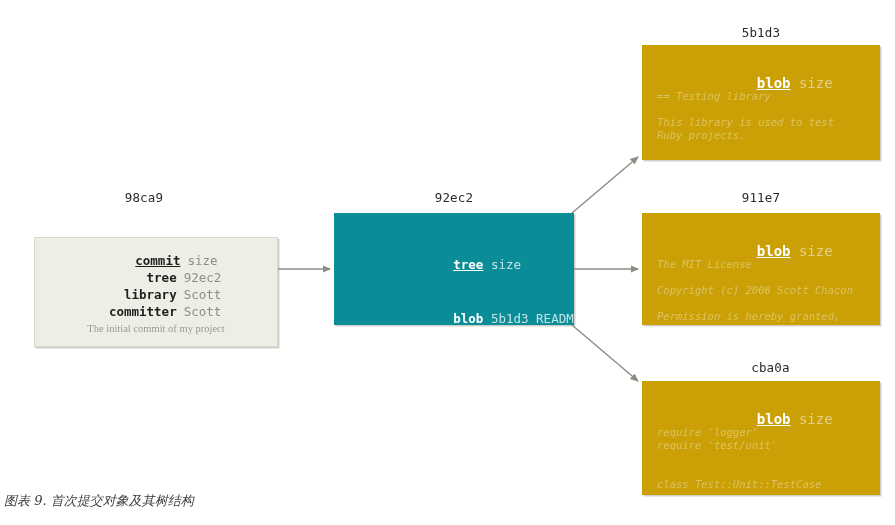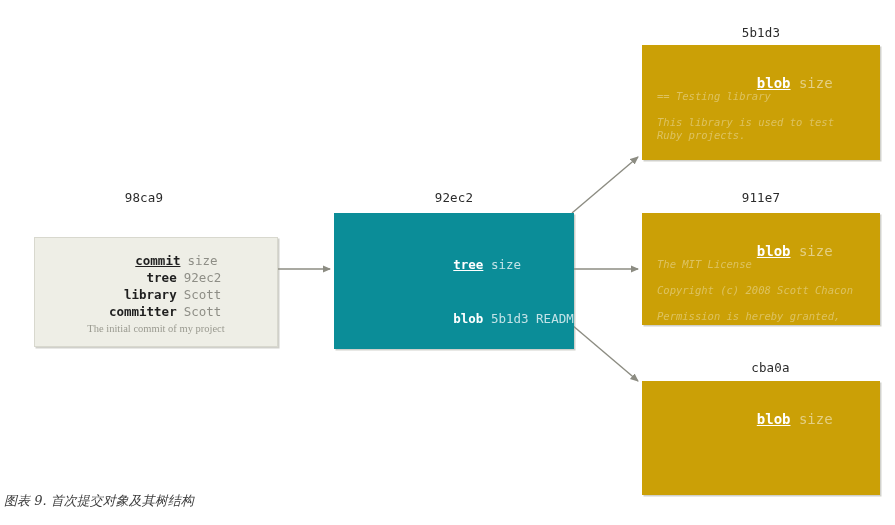--- a/index.html
+++ b/index.html
@@ -223,21 +223,21 @@
           <span class="commit-val">Scott</span>
         </div>
 
       </div>
       <div class="commit-msg">The initial commit of my project</div>
     </div>
   </div>
 
   <div class="node" style="left:334px; top:190px; width:240px; height:135px;">
     <div class="node-title" style="top:0px;">92ec2</div>
-    <div class="node-box box-tree" style="left:0px; top:23px; width:240px; height:136px;">
+    <div class="node-box box-tree" style="left:0px; top:23px; width:240px; height:112px;">
       <div class="tree-rows">
 
         <div class="tree-row">
           <span class="tree-type underline">tree</span><span> </span><span class="tree-hash">size</span>
         </div>
 
         <div class="tree-row">
           <span class="tree-type">blob</span><span> </span><span class="tree-hash">5b1d3</span><span> </span><span class="tree-name">README</span>
         </div>
 
@@ -272,18 +272,23 @@
 free of charge, to any person</div>
     </div>
   </div>
 
   <div class="node" style="left:642px; top:360px; width:257px; height:135px;">
     <div class="node-title" style="top:0px;">cba0a</div>
     <div class="node-box box-blob" style="left:0px; top:21px; width:238px; height:114px;">
       <div class="blob-head">
         <span class="kw">blob</span><span> </span><span class="sz">size</span>
       </div>
+      <div class="blob-body">require 'logger'
+require 'test/unit'
+
+
+class Test::Unit::TestCase</div>
     </div>
   </div>
 
   <div class="caption">图表 9. 首次提交对象及其树结构</div>
 
 </div>
 
 </body></html>

